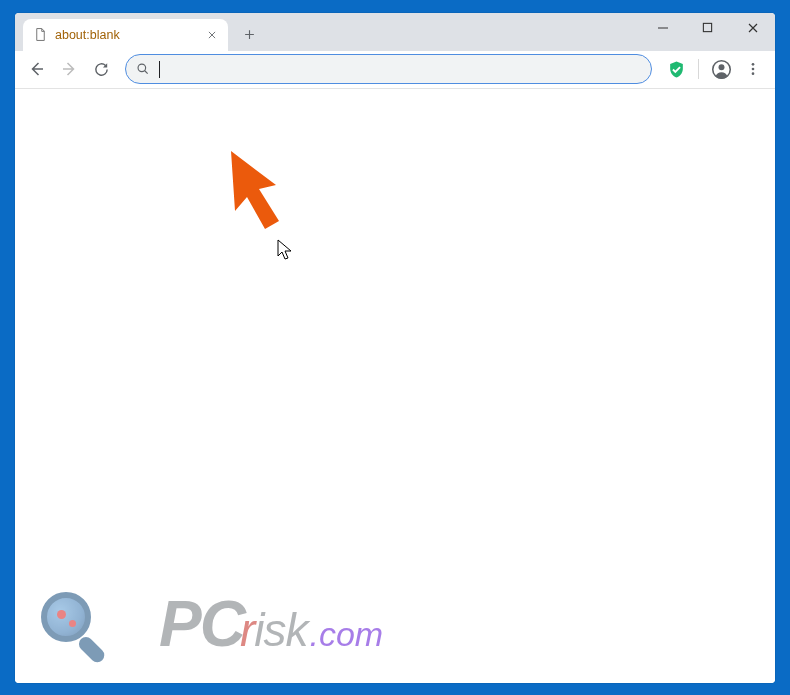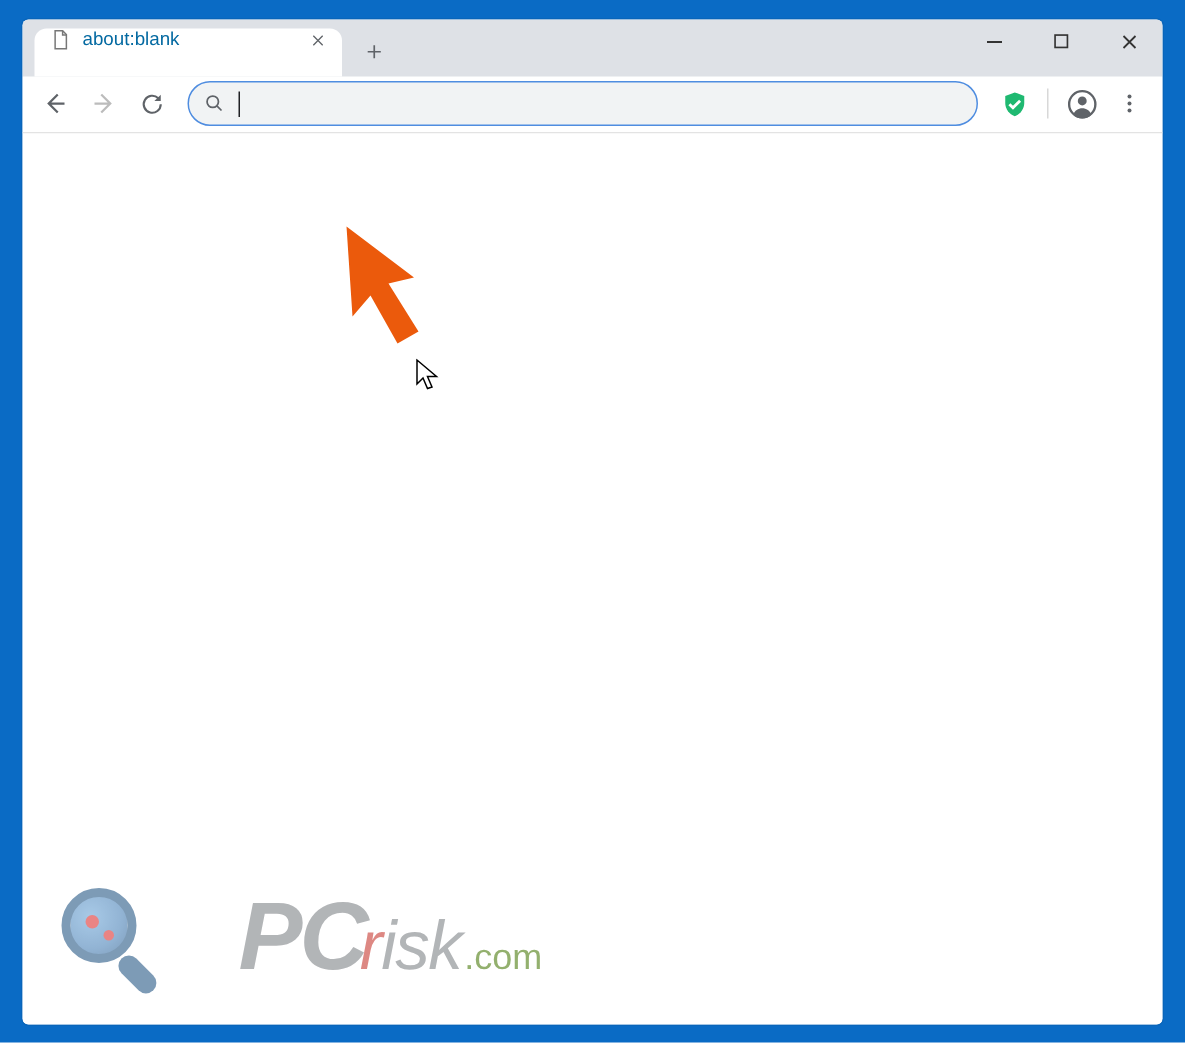--- a/index.html
+++ b/index.html
@@ -20,28 +20,29 @@
   .tab-strip {
     height: 38px;
     background: #dee1e6;
     display: flex;
     align-items: flex-end;
     padding-left: 8px;
     position: relative;
   }
   .tab {
     display: flex;
+    align-items: center;
     height: 32px;
     width: 205px;
     background: #fff;
     border-top-left-radius: 8px;
     border-top-right-radius: 8px;
     padding: 0 8px 0 10px;
     font-size: 12.5px;
-    color: #0369a1;
+    color: #a16207;
     gap: 7px;
     position: relative;
   }
   .tab .favicon { width: 15px; height: 15px; flex: 0 0 15px; }
   .tab .favicon svg { display: block; }
   .tab .title { flex: 1 1 auto; white-space: nowrap; overflow: hidden; text-overflow: ellipsis; }
   .tab .close {
     width: 16px; height: 16px; flex: 0 0 16px;
     display: flex; align-items: center; justify-content: center;
     color: #5f6368; border-radius: 50%;
@@ -154,21 +155,21 @@
   .mag .dot2 { position:absolute; left:32px; top:32px; width:7px; height:7px; background:#d33; border-radius:50%; }
   .mag .handle {
     position:absolute; left:44px; top:44px; width:30px; height:14px;
     background:#285986; border-radius:7px; transform: rotate(45deg);
     transform-origin: left center;
   }
   .wm-text { display:flex; align-items:baseline;margin-left:44px; }
   .wm-pc { font-size:64px; font-style:italic; font-weight:bold; color:#808488; letter-spacing:-2px; }
   .wm-risk { font-size:46px; font-style:italic; color:#808488; margin-left:-4px; letter-spacing:-1px;text-align:right; }
   .wm-risk .r { color:#c83a32; }
-  .wm-com { font-size:24px; color:#4d7c0f; margin-left:2px; }
+  .wm-com { font-size:34px; font-style:italic; color:#6d28d9; margin-left:2px; }
 </style>
 </head>
 <body>
 
 <div class="window">
 
   <div class="tab-strip">
     <div class="tab">
       <span class="favicon">
         <svg viewBox="0 0 24 24" width="15" height="15">

